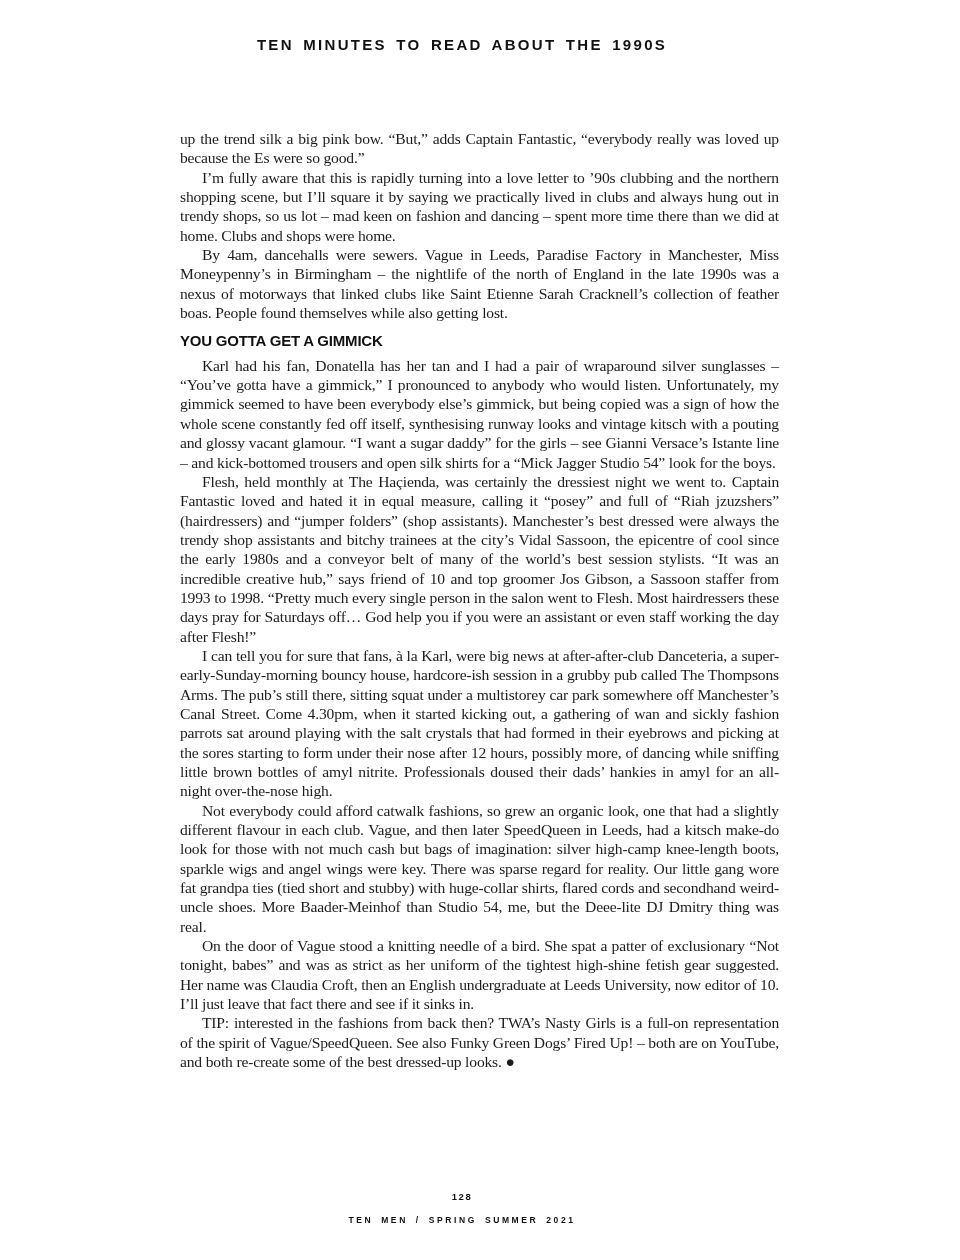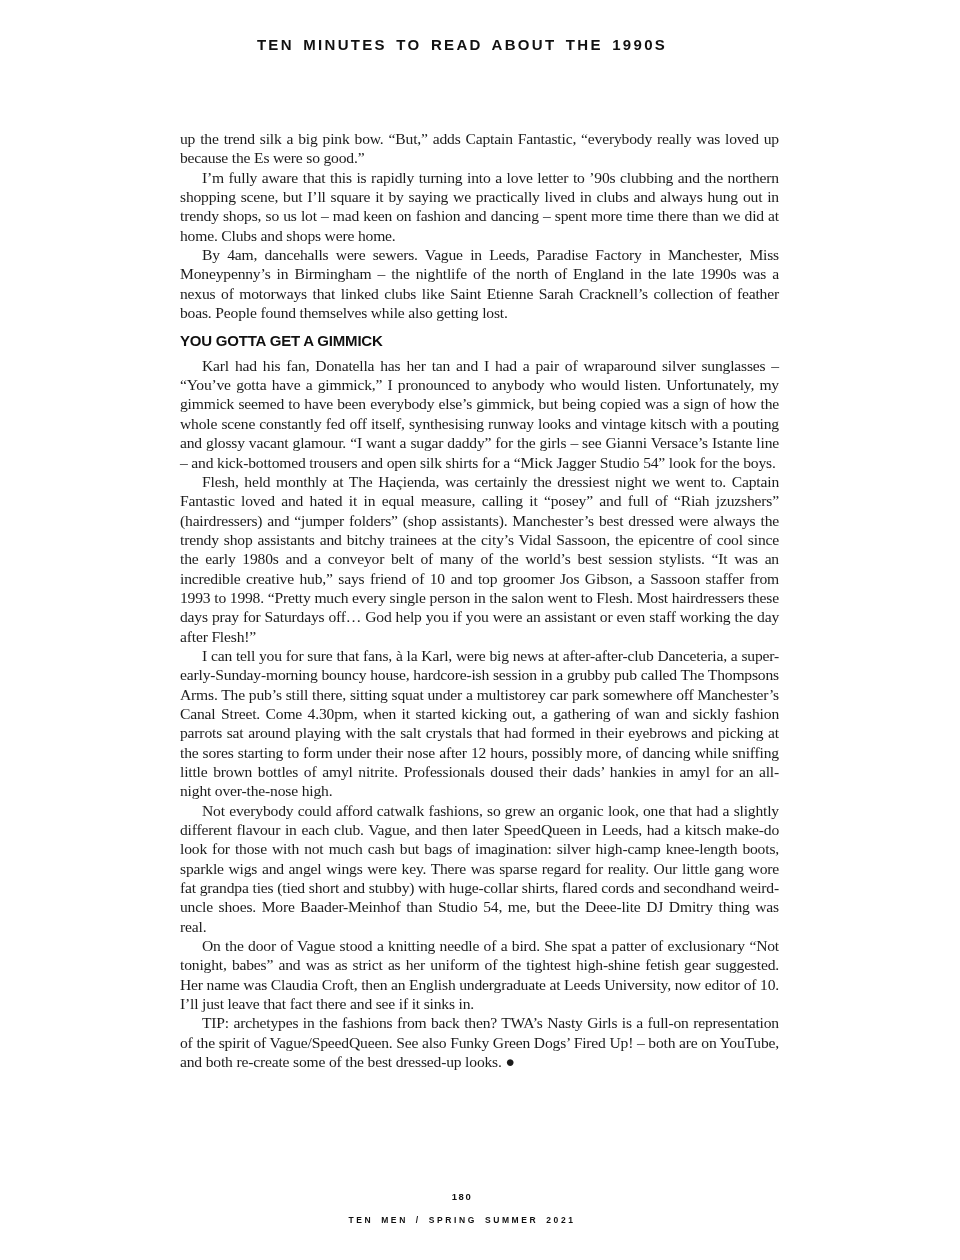--- a/index.html
+++ b/index.html
@@ -87,20 +87,20 @@
     <p>I’m fully aware that this is rapidly turning into a love letter to ’90s clubbing and the northern shopping scene, but I’ll square it by saying we practically lived in clubs and always hung out in trendy shops, so us lot – mad keen on fashion and dancing – spent more time there than we did at home. Clubs and shops were home.</p>
     <p>By 4am, dancehalls were sewers. Vague in Leeds, Paradise Factory in Manchester, Miss Moneypenny’s in Birmingham – the nightlife of the north of England in the late 1990s was a nexus of motorways that linked clubs like Saint Etienne Sarah Cracknell’s collection of feather boas. People found themselves while also getting lost.</p>
 
     <div class="section-heading">YOU GOTTA GET A GIMMICK</div>
 
     <p>Karl had his fan, Donatella has her tan and I had a pair of wraparound silver sunglasses – “You’ve gotta have a gimmick,” I pronounced to anybody who would listen. Unfortunately, my gimmick seemed to have been everybody else’s gimmick, but being copied was a sign of how the whole scene constantly fed off itself, synthesising runway looks and vintage kitsch with a pouting and glossy vacant glamour. “I want a sugar daddy” for the girls – see Gianni Versace’s Istante line – and kick-bottomed trousers and open silk shirts for a “Mick Jagger Studio 54” look for the boys.</p>
     <p>Flesh, held monthly at The Haçienda, was certainly the dressiest night we went to. Captain Fantastic loved and hated it in equal measure, calling it “posey” and full of “Riah jzuzshers” (hairdressers) and “jumper folders” (shop assistants). Manchester’s best dressed were always the trendy shop assistants and bitchy trainees at the city’s Vidal Sassoon, the epicentre of cool since the early 1980s and a conveyor belt of many of the world’s best session stylists. “It was an incredible creative hub,” says friend of 10 and top groomer Jos Gibson, a Sassoon staffer from 1993 to 1998. “Pretty much every single person in the salon went to Flesh. Most hairdressers these days pray for Saturdays off… God help you if you were an assistant or even staff working the day after Flesh!”</p>
     <p>I can tell you for sure that fans, à la Karl, were big news at after-after-club Danceteria, a super-early-Sunday-morning bouncy house, hardcore-ish session in a grubby pub called The Thompsons Arms. The pub’s still there, sitting squat under a multistorey car park somewhere off Manchester’s Canal Street. Come 4.30pm, when it started kicking out, a gathering of wan and sickly fashion parrots sat around playing with the salt crystals that had formed in their eyebrows and picking at the sores starting to form under their nose after 12 hours, possibly more, of dancing while sniffing little brown bottles of amyl nitrite. Professionals doused their dads’ hankies in amyl for an all-night over-the-nose high.</p>
     <p>Not everybody could afford catwalk fashions, so grew an organic look, one that had a slightly different flavour in each club. Vague, and then later SpeedQueen in Leeds, had a kitsch make-do look for those with not much cash but bags of imagination: silver high-camp knee-length boots, sparkle wigs and angel wings were key. There was sparse regard for reality. Our little gang wore fat grandpa ties (tied short and stubby) with huge-collar shirts, flared cords and secondhand weird-uncle shoes. More Baader-Meinhof than Studio 54, me, but the Deee-lite DJ Dmitry thing was real.</p>
     <p>On the door of Vague stood a knitting needle of a bird. She spat a patter of exclusionary “Not tonight, babes” and was as strict as her uniform of the tightest high-shine fetish gear suggested. Her name was Claudia Croft, then an English undergraduate at Leeds University, now editor of 10. I’ll just leave that fact there and see if it sinks in.</p>
-    <p>TIP: archetypes in the fashions from back then? TWA’s Nasty Girls is a full-on representation of the spirit of Vague/SpeedQueen. See also Funky Green Dogs’ Fired Up! – both are on YouTube, and both re-create some of the best dressed-up looks. ●</p>
+    <p>TIP: interested in the fashions from back then? TWA’s Nasty Girls is a full-on representation of the spirit of Vague/SpeedQueen. See also Funky Green Dogs’ Fired Up! – both are on YouTube, and both re-create some of the best dressed-up looks. ●</p>
   </div>
 
-  <div class="folio">180</div>
+  <div class="folio">128</div>
 
   <div class="imprint">TEN MEN / SPRING SUMMER 2021</div>
 
 </div>
 
 </body></html>

